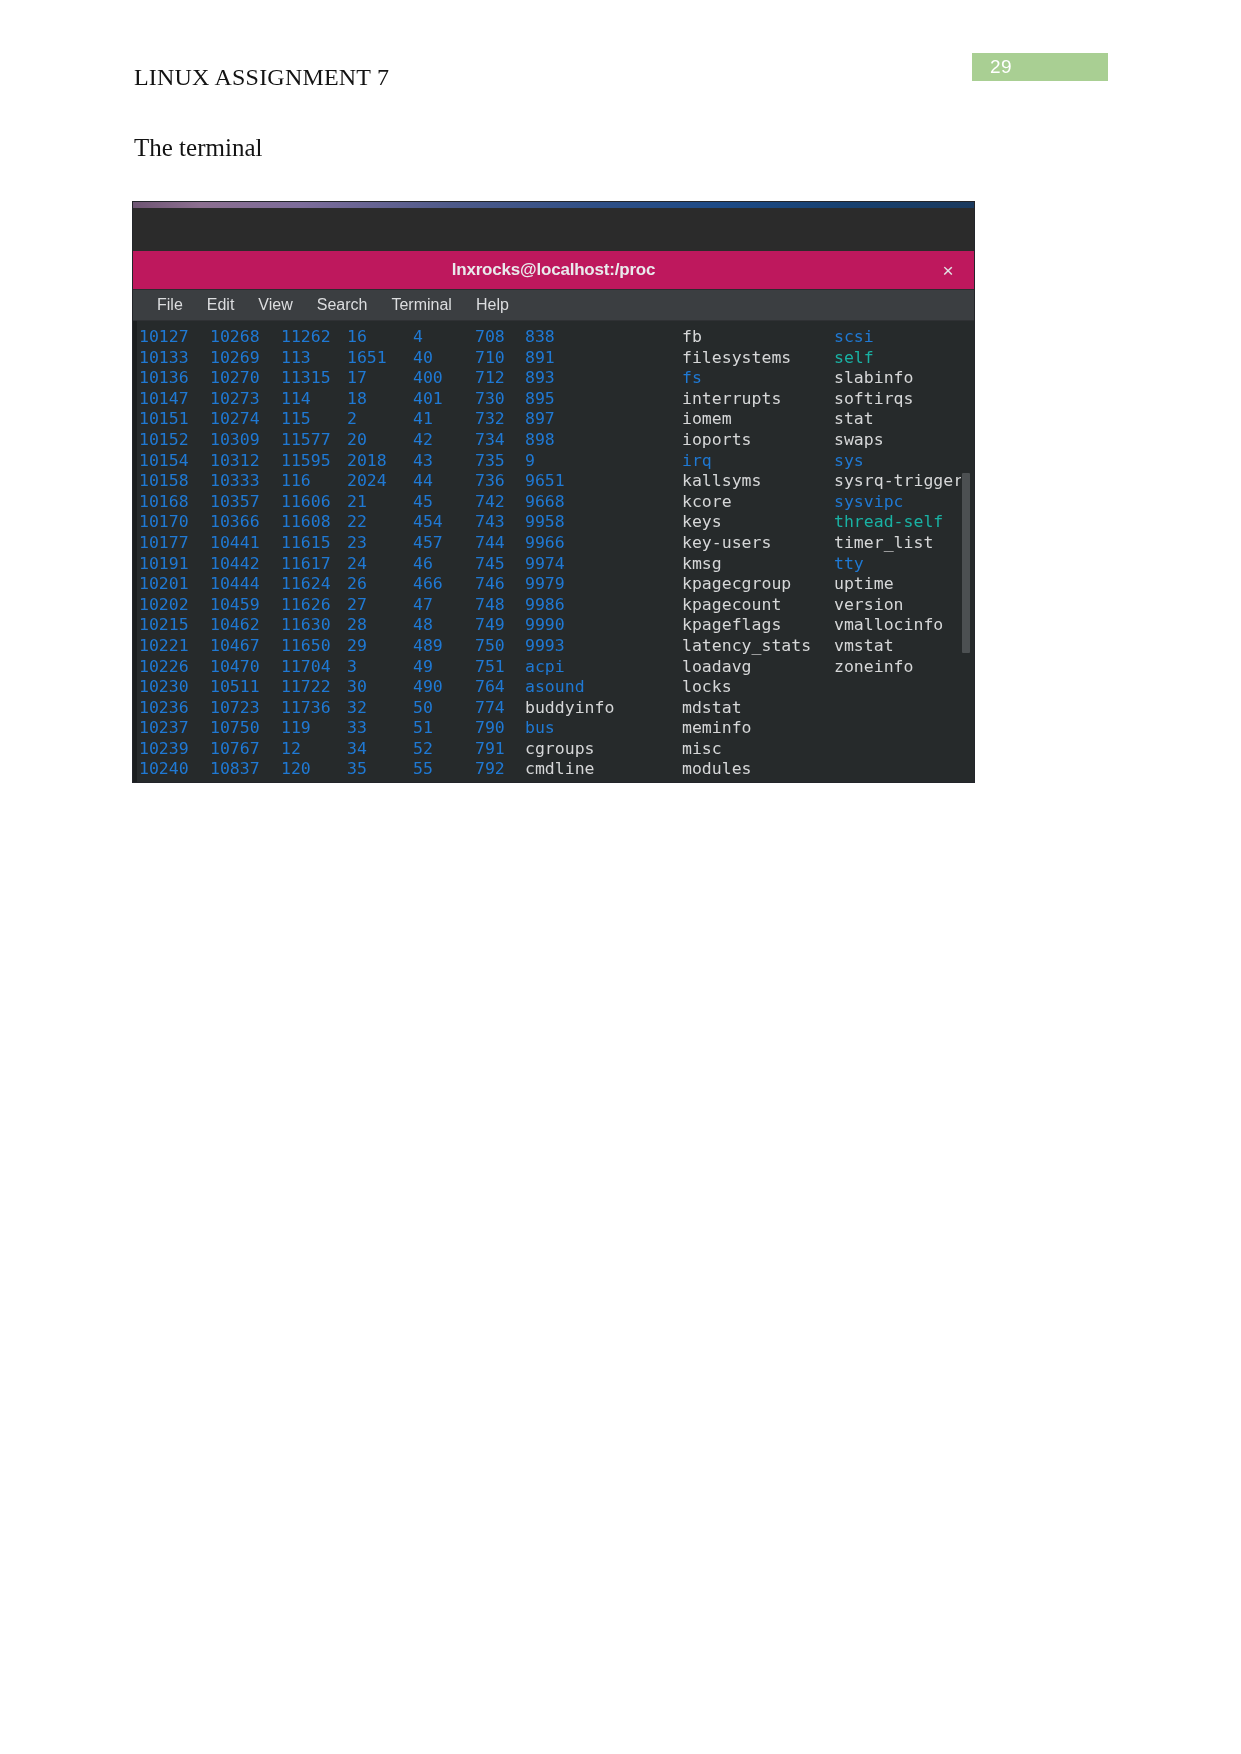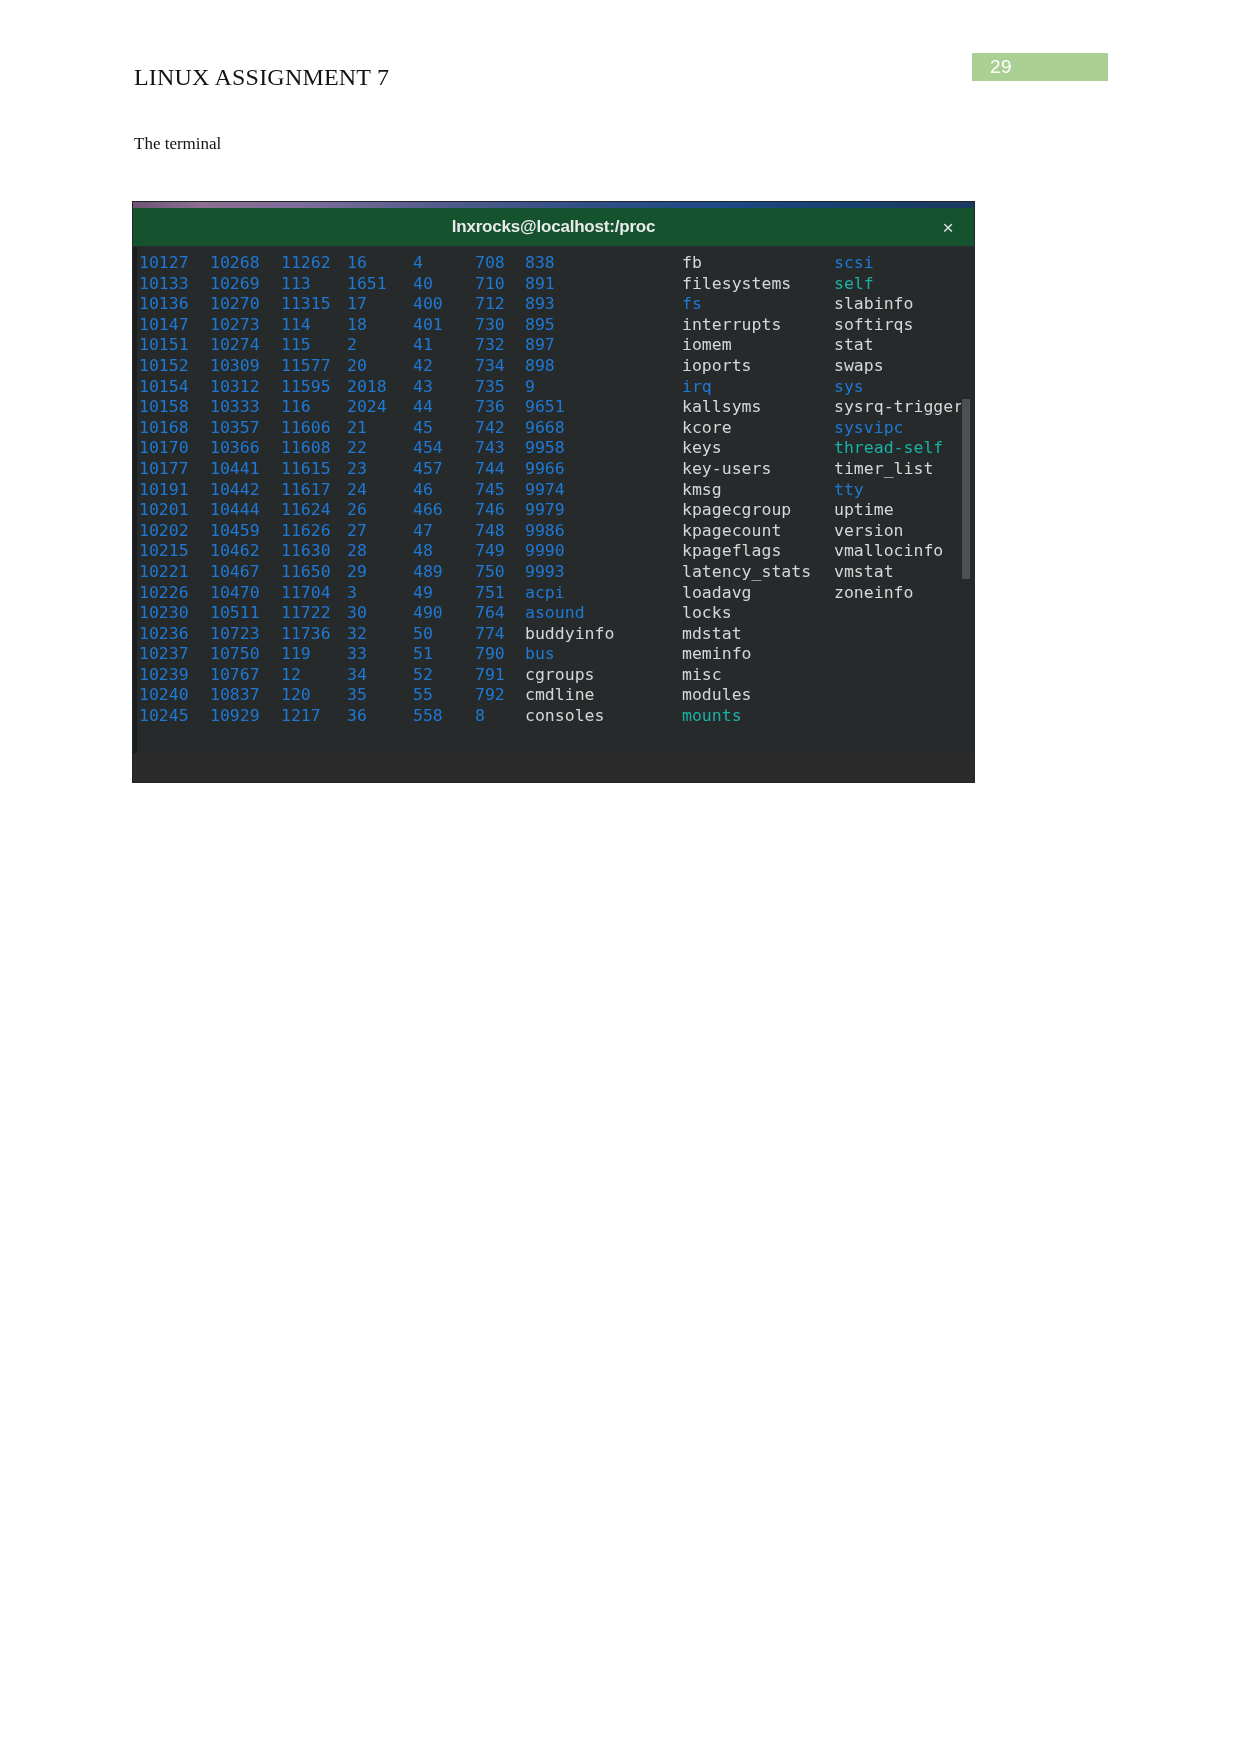--- a/index.html
+++ b/index.html
@@ -44,21 +44,21 @@
     font-size: 24px;
     color: #131313;
     letter-spacing: 0.2px;
     white-space: nowrap;
   }
   #doc-subtitle {
     position: absolute;
     top: 134px;
     left: 134px;
     font-family: "Liberation Serif", serif;
-    font-size: 17px;
+    font-size: 25px;
     color: #131313;
     white-space: nowrap;
   }
 
   
   #terminal-window {
     position: absolute;
     top: 202px;
     left: 133px;
     width: 841px;
@@ -67,26 +67,27 @@
     box-shadow: 0 0 0 1px #23252a;
     overflow: hidden;
   }
   .tw-topstrip {
     height: 6px;
     width: 100%;
     background: linear-gradient(90deg,#6e5573 0%, #8c6f90 8%, #7d6d9b 20%, #4e5a8a 38%, #2f4f86 55%, #1d4a86 70%, #17406f 85%, #1b3a5e 100%);
   }
   .tw-titlebar {
     height: 38px;
-    background: #14532d;
+    background: #be185d;
     display: flex;
     align-items: center;
     justify-content: center;
     position: relative;
     border-bottom: 1px solid #2a2c2f;
+    margin-top: 43px;
   }
   .tw-title {
     color: #e9eaec;
     font-family: "Liberation Sans", sans-serif;
     font-size: 17px;
     font-weight: bold;
     letter-spacing: -0.2px;
   }
   .tw-close {
     position: absolute;
@@ -203,20 +204,28 @@
 
 <div id="terminal-window">
 
   <div class="tw-topstrip"></div>
 
   <div class="tw-titlebar">
     <span class="tw-title">lnxrocks@localhost:/proc</span>
     <span class="tw-close">×</span>
   </div>
 
+  <div class="tw-menubar">
+    <span class="tw-menuitem">File</span>
+    <span class="tw-menuitem">Edit</span>
+    <span class="tw-menuitem">View</span>
+    <span class="tw-menuitem">Search</span>
+    <span class="tw-menuitem">Terminal</span>
+    <span class="tw-menuitem">Help</span>
+  </div>
 
   <div class="tw-body">
     <div class="tw-leftedge"></div>
     <div class="tw-grid" id="listing-grid"><span class="tw-row"><span class="cell w1 c-dir">10127</span><span class="cell w2 c-dir">10268</span><span class="cell w3 c-dir">11262</span><span class="cell w4 c-dir">16</span><span class="cell w5 c-dir">4</span><span class="cell w6 c-dir">708</span><span class="cell w7 c-dir">838</span><span class="cell w8 c-file">fb</span><span class="cell w9 c-dir">scsi</span></span><span class="tw-row"><span class="cell w1 c-dir">10133</span><span class="cell w2 c-dir">10269</span><span class="cell w3 c-dir">113</span><span class="cell w4 c-dir">1651</span><span class="cell w5 c-dir">40</span><span class="cell w6 c-dir">710</span><span class="cell w7 c-dir">891</span><span class="cell w8 c-file">filesystems</span><span class="cell w9 c-link">self</span></span><span class="tw-row"><span class="cell w1 c-dir">10136</span><span class="cell w2 c-dir">10270</span><span class="cell w3 c-dir">11315</span><span class="cell w4 c-dir">17</span><span class="cell w5 c-dir">400</span><span class="cell w6 c-dir">712</span><span class="cell w7 c-dir">893</span><span class="cell w8 c-dir">fs</span><span class="cell w9 c-file">slabinfo</span></span><span class="tw-row"><span class="cell w1 c-dir">10147</span><span class="cell w2 c-dir">10273</span><span class="cell w3 c-dir">114</span><span class="cell w4 c-dir">18</span><span class="cell w5 c-dir">401</span><span class="cell w6 c-dir">730</span><span class="cell w7 c-dir">895</span><span class="cell w8 c-file">interrupts</span><span class="cell w9 c-file">softirqs</span></span><span class="tw-row"><span class="cell w1 c-dir">10151</span><span class="cell w2 c-dir">10274</span><span class="cell w3 c-dir">115</span><span class="cell w4 c-dir">2</span><span class="cell w5 c-dir">41</span><span class="cell w6 c-dir">732</span><span class="cell w7 c-dir">897</span><span class="cell w8 c-file">iomem</span><span class="cell w9 c-file">stat</span></span><span class="tw-row"><span class="cell w1 c-dir">10152</span><span class="cell w2 c-dir">10309</span><span class="cell w3 c-dir">11577</span><span class="cell w4 c-dir">20</span><span class="cell w5 c-dir">42</span><span class="cell w6 c-dir">734</span><span class="cell w7 c-dir">898</span><span class="cell w8 c-file">ioports</span><span class="cell w9 c-file">swaps</span></span><span class="tw-row"><span class="cell w1 c-dir">10154</span><span class="cell w2 c-dir">10312</span><span class="cell w3 c-dir">11595</span><span class="cell w4 c-dir">2018</span><span class="cell w5 c-dir">43</span><span class="cell w6 c-dir">735</span><span class="cell w7 c-dir">9</span><span class="cell w8 c-dir">irq</span><span class="cell w9 c-dir">sys</span></span><span class="tw-row"><span class="cell w1 c-dir">10158</span><span class="cell w2 c-dir">10333</span><span class="cell w3 c-dir">116</span><span class="cell w4 c-dir">2024</span><span class="cell w5 c-dir">44</span><span class="cell w6 c-dir">736</span><span class="cell w7 c-dir">9651</span><span class="cell w8 c-file">kallsyms</span><span class="cell w9 c-file">sysrq-trigger</span></span><span class="tw-row"><span class="cell w1 c-dir">10168</span><span class="cell w2 c-dir">10357</span><span class="cell w3 c-dir">11606</span><span class="cell w4 c-dir">21</span><span class="cell w5 c-dir">45</span><span class="cell w6 c-dir">742</span><span class="cell w7 c-dir">9668</span><span class="cell w8 c-file">kcore</span><span class="cell w9 c-dir">sysvipc</span></span><span class="tw-row"><span class="cell w1 c-dir">10170</span><span class="cell w2 c-dir">10366</span><span class="cell w3 c-dir">11608</span><span class="cell w4 c-dir">22</span><span class="cell w5 c-dir">454</span><span class="cell w6 c-dir">743</span><span class="cell w7 c-dir">9958</span><span class="cell w8 c-file">keys</span><span class="cell w9 c-link">thread-self</span></span><span class="tw-row"><span class="cell w1 c-dir">10177</span><span class="cell w2 c-dir">10441</span><span class="cell w3 c-dir">11615</span><span class="cell w4 c-dir">23</span><span class="cell w5 c-dir">457</span><span class="cell w6 c-dir">744</span><span class="cell w7 c-dir">9966</span><span class="cell w8 c-file">key-users</span><span class="cell w9 c-file">timer_list</span></span><span class="tw-row"><span class="cell w1 c-dir">10191</span><span class="cell w2 c-dir">10442</span><span class="cell w3 c-dir">11617</span><span class="cell w4 c-dir">24</span><span class="cell w5 c-dir">46</span><span class="cell w6 c-dir">745</span><span class="cell w7 c-dir">9974</span><span class="cell w8 c-file">kmsg</span><span class="cell w9 c-dir">tty</span></span><span class="tw-row"><span class="cell w1 c-dir">10201</span><span class="cell w2 c-dir">10444</span><span class="cell w3 c-dir">11624</span><span class="cell w4 c-dir">26</span><span class="cell w5 c-dir">466</span><span class="cell w6 c-dir">746</span><span class="cell w7 c-dir">9979</span><span class="cell w8 c-file">kpagecgroup</span><span class="cell w9 c-file">uptime</span></span><span class="tw-row"><span class="cell w1 c-dir">10202</span><span class="cell w2 c-dir">10459</span><span class="cell w3 c-dir">11626</span><span class="cell w4 c-dir">27</span><span class="cell w5 c-dir">47</span><span class="cell w6 c-dir">748</span><span class="cell w7 c-dir">9986</span><span class="cell w8 c-file">kpagecount</span><span class="cell w9 c-file">version</span></span><span class="tw-row"><span class="cell w1 c-dir">10215</span><span class="cell w2 c-dir">10462</span><span class="cell w3 c-dir">11630</span><span class="cell w4 c-dir">28</span><span class="cell w5 c-dir">48</span><span class="cell w6 c-dir">749</span><span class="cell w7 c-dir">9990</span><span class="cell w8 c-file">kpageflags</span><span class="cell w9 c-file">vmallocinfo</span></span><span class="tw-row"><span class="cell w1 c-dir">10221</span><span class="cell w2 c-dir">10467</span><span class="cell w3 c-dir">11650</span><span class="cell w4 c-dir">29</span><span class="cell w5 c-dir">489</span><span class="cell w6 c-dir">750</span><span class="cell w7 c-dir">9993</span><span class="cell w8 c-file">latency_stats</span><span class="cell w9 c-file">vmstat</span></span><span class="tw-row"><span class="cell w1 c-dir">10226</span><span class="cell w2 c-dir">10470</span><span class="cell w3 c-dir">11704</span><span class="cell w4 c-dir">3</span><span class="cell w5 c-dir">49</span><span class="cell w6 c-dir">751</span><span class="cell w7 c-dir">acpi</span><span class="cell w8 c-file">loadavg</span><span class="cell w9 c-file">zoneinfo</span></span><span class="tw-row"><span class="cell w1 c-dir">10230</span><span class="cell w2 c-dir">10511</span><span class="cell w3 c-dir">11722</span><span class="cell w4 c-dir">30</span><span class="cell w5 c-dir">490</span><span class="cell w6 c-dir">764</span><span class="cell w7 c-dir">asound</span><span class="cell w8 c-file">locks</span><span class="cell w9 c-file"></span></span><span class="tw-row"><span class="cell w1 c-dir">10236</span><span class="cell w2 c-dir">10723</span><span class="cell w3 c-dir">11736</span><span class="cell w4 c-dir">32</span><span class="cell w5 c-dir">50</span><span class="cell w6 c-dir">774</span><span class="cell w7 c-file">buddyinfo</span><span class="cell w8 c-file">mdstat</span><span class="cell w9 c-file"></span></span><span class="tw-row"><span class="cell w1 c-dir">10237</span><span class="cell w2 c-dir">10750</span><span class="cell w3 c-dir">119</span><span class="cell w4 c-dir">33</span><span class="cell w5 c-dir">51</span><span class="cell w6 c-dir">790</span><span class="cell w7 c-dir">bus</span><span class="cell w8 c-file">meminfo</span><span class="cell w9 c-file"></span></span><span class="tw-row"><span class="cell w1 c-dir">10239</span><span class="cell w2 c-dir">10767</span><span class="cell w3 c-dir">12</span><span class="cell w4 c-dir">34</span><span class="cell w5 c-dir">52</span><span class="cell w6 c-dir">791</span><span class="cell w7 c-file">cgroups</span><span class="cell w8 c-file">misc</span><span class="cell w9 c-file"></span></span><span class="tw-row"><span class="cell w1 c-dir">10240</span><span class="cell w2 c-dir">10837</span><span class="cell w3 c-dir">120</span><span class="cell w4 c-dir">35</span><span class="cell w5 c-dir">55</span><span class="cell w6 c-dir">792</span><span class="cell w7 c-file">cmdline</span><span class="cell w8 c-file">modules</span><span class="cell w9 c-file"></span></span><span class="tw-row"><span class="cell w1 c-dir">10245</span><span class="cell w2 c-dir">10929</span><span class="cell w3 c-dir">1217</span><span class="cell w4 c-dir">36</span><span class="cell w5 c-dir">558</span><span class="cell w6 c-dir">8</span><span class="cell w7 c-file">consoles</span><span class="cell w8 c-link">mounts</span><span class="cell w9 c-file"></span></span></div>
     <div class="tw-scrollbar">
       <div class="tw-scrollthumb"></div>
     </div>
   </div>
 
 </div>

